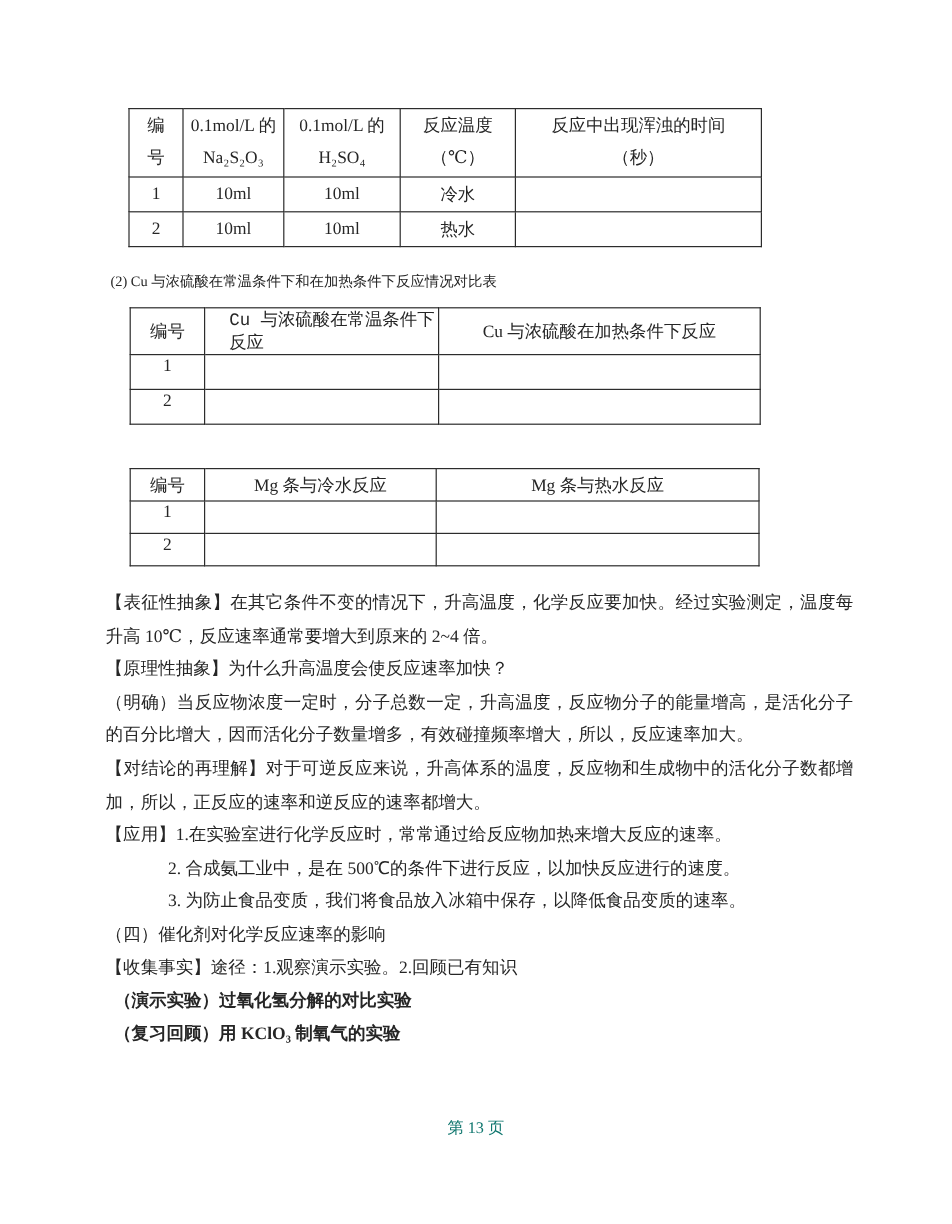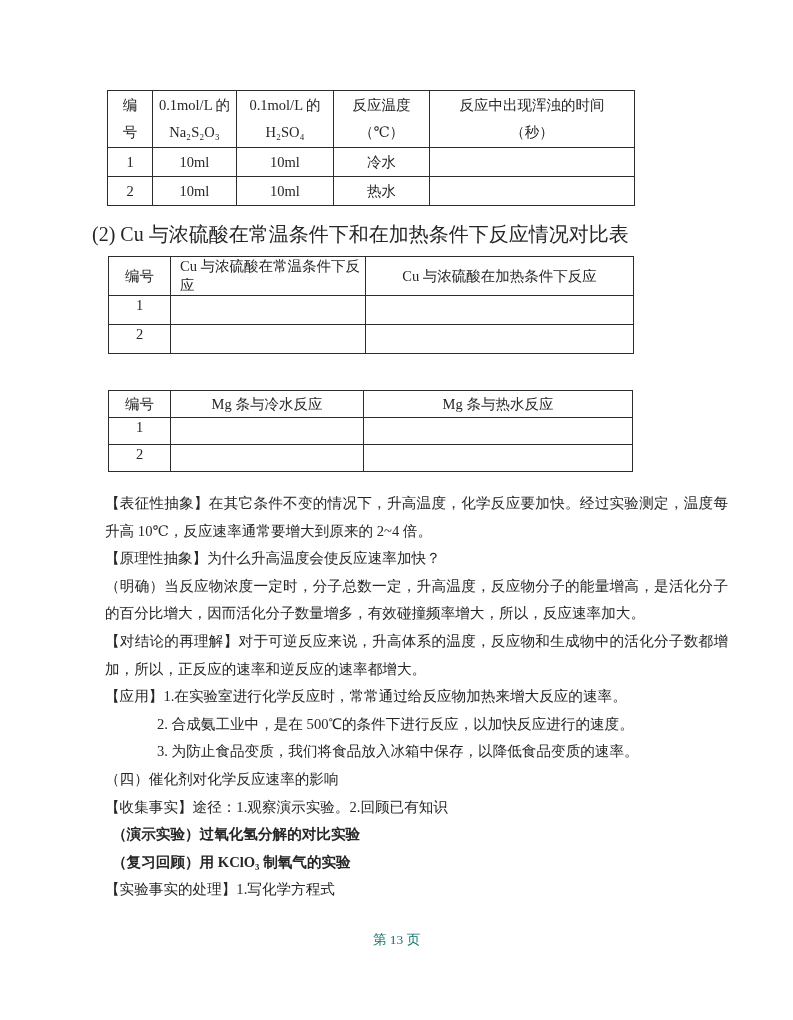--- a/index.html
+++ b/index.html
@@ -17,37 +17,37 @@
   td { border: 1px solid #2c2c2c; font-size: 14.5px; overflow: hidden; padding: 0; }
 
   
   #table1 { left: 107px; top: 90px; width: 527px; }
   #table1 td { text-align: center; vertical-align: middle; }
   #table1 tr.hdr td { height: 56px; }
   #table1 .hl { line-height: 27px; }
   #table1 tr.r td { height: 28px; }
 
   
-  .caption { position: absolute; font-size: 20px; line-height: 20px; margin: 0; white-space: nowrap; }
+  .caption { position: absolute; font-size: 12px; line-height: 20px; margin: 0; white-space: nowrap; }
   #caption2 { left: 92px; top: 224px; }
   #caption3 { left: 92px; top: 363px; }
 
   
   #table2 { left: 108px; top: 256px; width: 525px; }
   #table2 tr.hdr td { height: 28px; text-align: center; vertical-align: middle; }
-  #table2 tr.hdr td.lft { text-align: left; padding-left: 9px; }
+  #table2 tr.hdr td.lft { text-align: left; padding-left: 20px; font-family: Liberation Mono, monospace; }
   #table2 tr.r td { height: 27px; text-align: center; vertical-align: top; padding-top: 1px; }
 
   
   #table3 { left: 108px; top: 390px; width: 524px; }
   #table3 tr.hdr td { height: 26px; text-align: center; vertical-align: middle; }
   #table3 tr.r td { height: 25px; text-align: center; vertical-align: top; padding-top: 1px; }
 
   
-  #paras { position: absolute; left: 105px; top: 490px; width: 623px; }
+  #paras { position: absolute; left: 88px; top: 490px; width: 623px; }
   #paras p {
     margin: 0;
     font-size: 14.6px;
     line-height: 27.6px;
     text-align: justify;
   }
   #paras p.ind-num { padding-left: 52px; font-family: Liberation Serif, serif; }
   #paras p.ind-sm  { padding-left: 7px; font-weight: bold; }
 
   
@@ -167,18 +167,17 @@
     <p>【原理性抽象】为什么升高温度会使反应速率加快？</p>
     <p>（明确）当反应物浓度一定时，分子总数一定，升高温度，反应物分子的能量增高，是活化分子的百分比增大，因而活化分子数量增多，有效碰撞频率增大，所以，反应速率加大。</p>
     <p>【对结论的再理解】对于可逆反应来说，升高体系的温度，反应物和生成物中的活化分子数都增加，所以，正反应的速率和逆反应的速率都增大。</p>
     <p>【应用】1.在实验室进行化学反应时，常常通过给反应物加热来增大反应的速率。</p>
     <p class="ind-num">2. 合成氨工业中，是在 500℃的条件下进行反应，以加快反应进行的速度。</p>
     <p class="ind-num">3. 为防止食品变质，我们将食品放入冰箱中保存，以降低食品变质的速率。</p>
     <p>（四）催化剂对化学反应速率的影响</p>
     <p>【收集事实】途径：1.观察演示实验。2.回顾已有知识</p>
     <p class="ind-sm">（演示实验）过氧化氢分解的对比实验</p>
     <p class="ind-sm">（复习回顾）用 KClO₃ 制氧气的实验</p>
-    <p>【实验事实的处理】1.写化学方程式</p>
   </div>
 
   <div id="footer">第 13 页</div>
 
 </div>
 
 </body></html>

